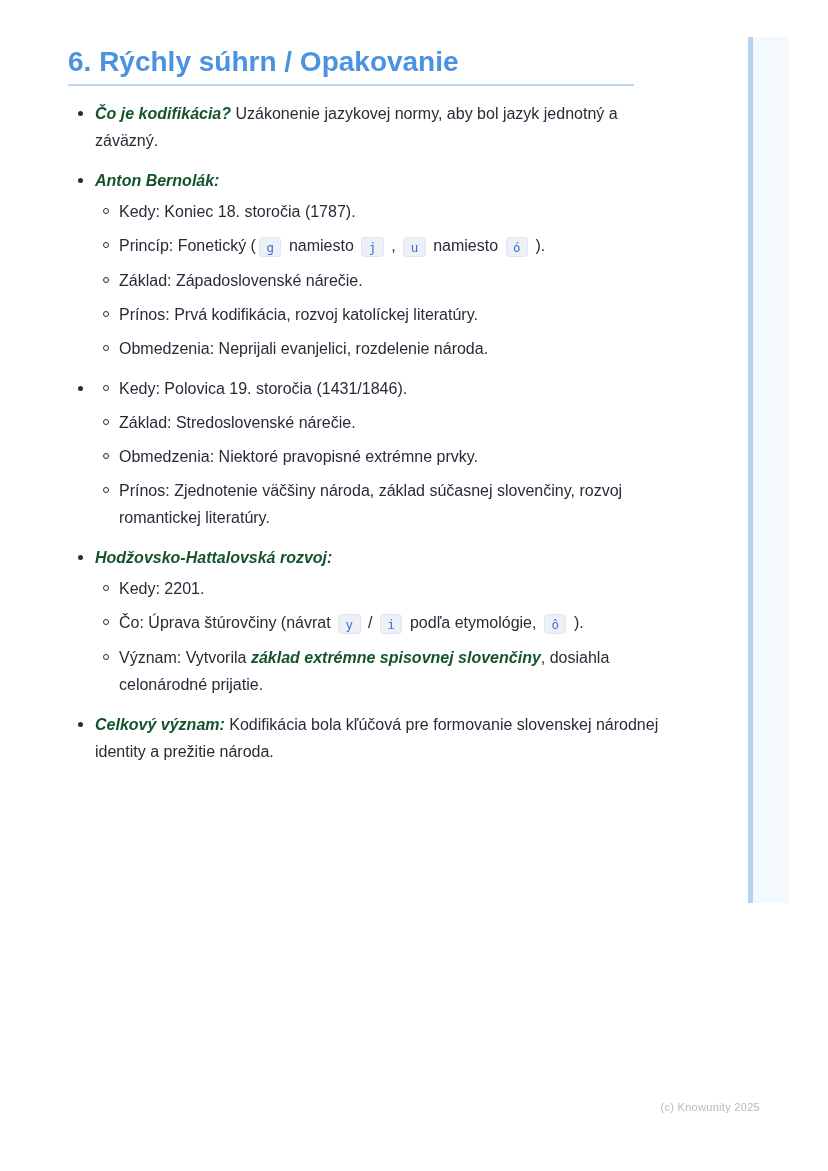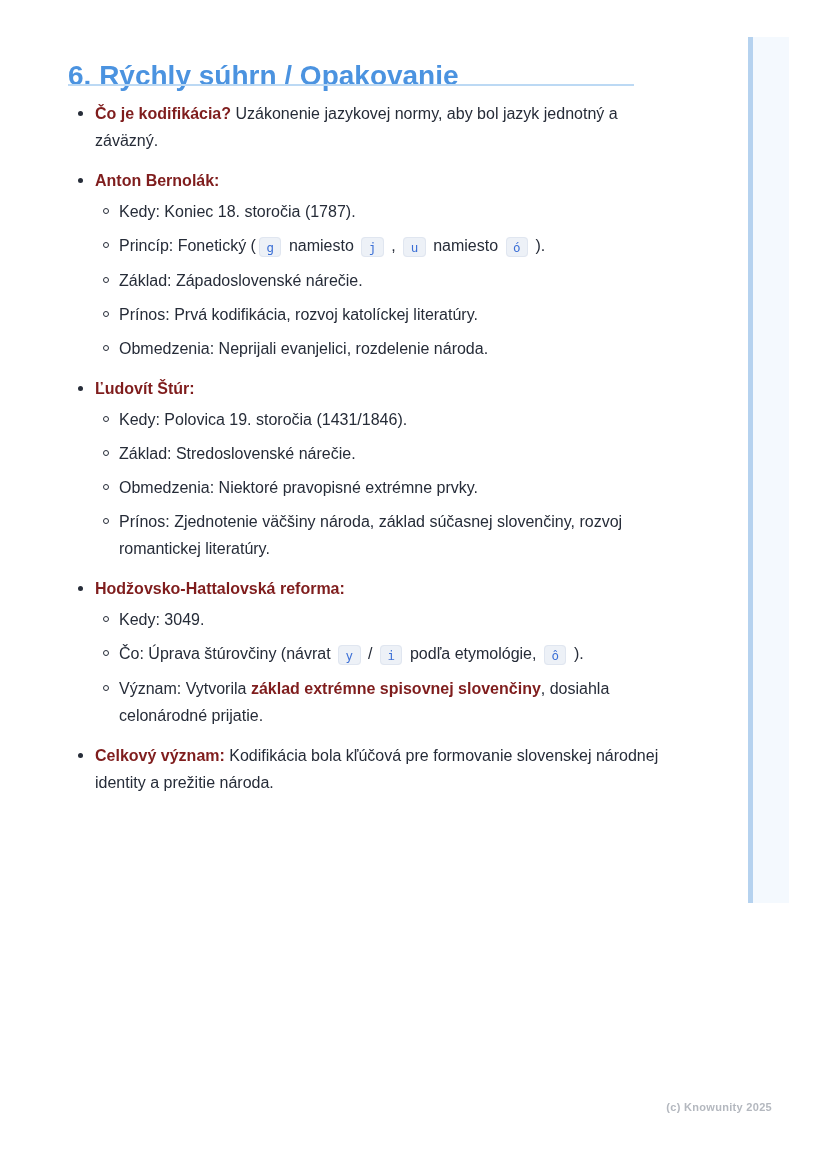--- a/index.html
+++ b/index.html
@@ -2,55 +2,54 @@
 <html><head>
 <meta charset="utf-8">
 <style>
   html,body{margin:0;padding:0;}
   body{
     width:828px;height:1171px;position:relative;background:#ffffff;
     font-family:"Liberation Sans", sans-serif;color:#262c38;overflow:hidden;
   }
   .page{position:absolute;inset:0;}
   .title{
-    position:absolute;left:68px;top:40px;width:566px;
+    position:absolute;left:68px;top:26px;width:566px;
     font-size:28px;font-weight:700;color:#4b93e0;letter-spacing:0;line-height:34px;
   }
   .title-divider{
     position:absolute;left:68px;top:84px;width:566px;height:2px;background:#bcd9f4;
   }
   .content{
     position:absolute;left:68px;top:100px;width:594px;
     font-size:16px;line-height:27px;color:#262c38;
   }
   .li1{position:relative;padding-left:27px;margin-bottom:13px;}
   .li1 > .marker1{
     position:absolute;left:10px;top:11px;width:5px;height:5px;border-radius:50%;
     background:#272d39;
   }
   .li2{position:relative;padding-left:24px;margin-bottom:7px;}
   .li2 > .marker2{
     position:absolute;left:8px;top:10px;width:4px;height:4px;border-radius:50%;
     border:1.6px solid #272d39;background:transparent;box-sizing:content-box;
   }
   .sublist{margin-top:4px;}
-  strong{font-weight:700;color:#7f1d1d;}
+  strong{font-weight:700;color:#14532d;font-style:italic;}
   code.badge{
     font-family:"DejaVu Sans Mono", monospace;
     font-size:12.5px;color:#3b6fd6;background:#edf1f7;border:1px solid #e0e6f0;
     border-radius:4px;padding:1.5px 6.5px;margin:0 3px;white-space:nowrap;
   }
   .side-bar{
     position:absolute;left:748px;top:37px;width:36px;height:866px;
     background:#f4f9fe;border-left:5px solid #b5d2ef;
   }
   .footer{
-    position:absolute;right:56px;top:1101px;font-size:11px;color:#b4b8bf;
+    position:absolute;right:68px;top:1101px;font-size:11px;color:#b4b8bf;
     letter-spacing:0.3px;
-    font-weight:bold;
   }
 </style>
 </head>
 <body>
 
 <div class="page">
   <h1 class="title">6. Rýchly súhrn / Opakovanie</h1>
   <div class="title-divider"></div>
 
   <div class="content" id="summary-list">
@@ -79,21 +78,20 @@
             <div>Prínos: Prvá kodifikácia, rozvoj katolíckej literatúry.</div>
           </div>
           <div class="li2">
             <span class="marker2"></span>
             <div>Obmedzenia: Neprijali evanjelici, rozdelenie národa.</div>
           </div>
         </div>
       </div>
       <div class="li1">
         <span class="marker1"></span>
-        <div><strong>Ľudovít Štúr:</strong></div>
         <div class="sublist">
           <div class="li2">
             <span class="marker2"></span>
             <div>Kedy: Polovica 19. storočia (1431/1846).</div>
           </div>
           <div class="li2">
             <span class="marker2"></span>
             <div>Základ: Stredoslovenské nárečie.</div>
           </div>
           <div class="li2">
@@ -101,25 +99,25 @@
             <div>Obmedzenia: Niektoré pravopisné extrémne prvky.</div>
           </div>
           <div class="li2">
             <span class="marker2"></span>
             <div>Prínos: Zjednotenie väčšiny národa, základ súčasnej slovenčiny, rozvoj romantickej literatúry.</div>
           </div>
         </div>
       </div>
       <div class="li1">
         <span class="marker1"></span>
-        <div><strong>Hodžovsko-Hattalovská reforma:</strong></div>
+        <div><strong>Hodžovsko-Hattalovská rozvoj:</strong></div>
         <div class="sublist">
           <div class="li2">
             <span class="marker2"></span>
-            <div>Kedy: 3049.</div>
+            <div>Kedy: 2201.</div>
           </div>
           <div class="li2">
             <span class="marker2"></span>
             <div>Čo: Úprava štúrovčiny (návrat <code class="badge">y</code> / <code class="badge">i</code> podľa etymológie, <code class="badge">ô</code> ).</div>
           </div>
           <div class="li2">
             <span class="marker2"></span>
             <div>Význam: Vytvorila <strong>základ extrémne spisovnej slovenčiny</strong>, dosiahla celonárodné prijatie.</div>
           </div>
         </div>

